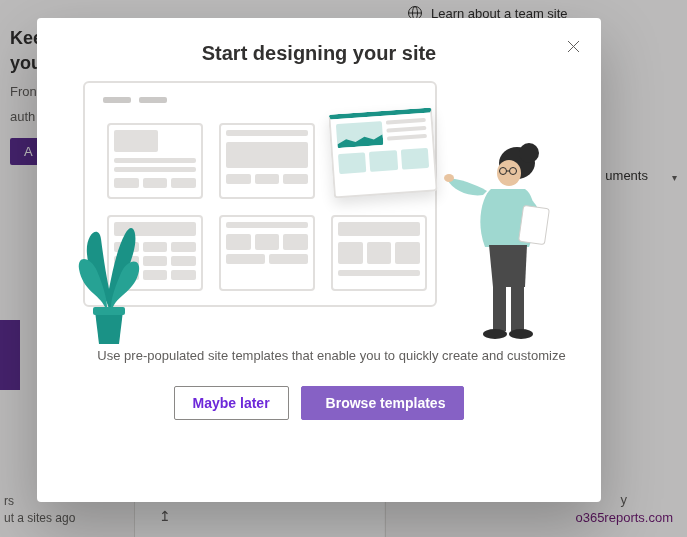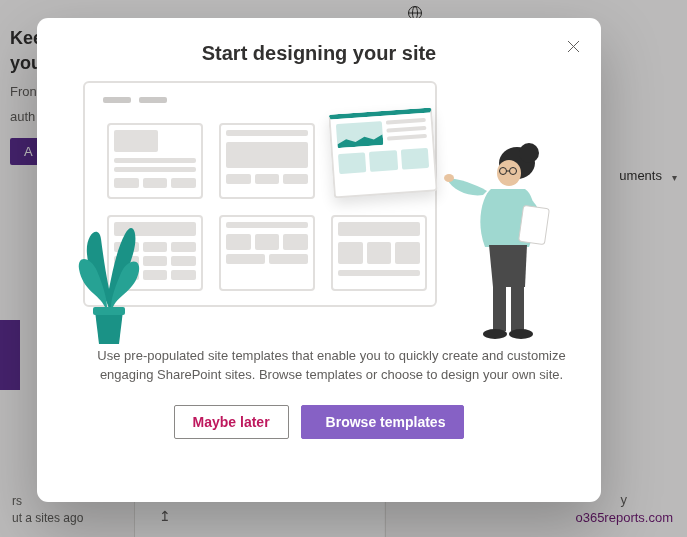--- a/index.html
+++ b/index.html
@@ -32,44 +32,44 @@
     .bg-left-purple {
       position:absolute; left:0; top:320px; width:20px; height:70px; background:#5c2e91;
     }
     .bg-top-link {
       position: absolute; left: 407px; top: 5px; font-size: 13px; color: #323130;
       display:flex; align-items:center; gap:8px;
     }
     .globe-icon { width:16px; height:16px; }
     .bg-docs {
       position:absolute; right:10px; top:168px; font-size:13px; color:#323130;
-      display:flex; align-items:flex-end; gap:10px;
+      display:flex; align-items:flex-end; gap:24px;
     }
     .chev { font-size:10px; color:#605e5c; }
     .bg-minute {
-      position:absolute; left:12px; bottom:10px; font-size:12px; color:#605e5c; line-height:1.4;
+      position:absolute; left:4px; bottom:10px; font-size:12px; color:#605e5c; line-height:1.4;
     }
     .bg-upload {
       position:absolute; left:134px; bottom:0; width:250px; height:44px;
       border:1px solid #e1dfdd; border-bottom:none; border-right:none; background:#fff;
       display:flex; align-items:center; padding-left:24px; gap:10px; font-size:13px; color:#323130;
     }
     .bg-upload-icon { font-size:14px; color:#605e5c; }
     .bg-divider-v { position:absolute; left:385px; top:445px; bottom:0; width:1px; background:#e1dfdd; }
     .bg-y { position:absolute; right:60px; bottom:30px; font-size:13px; color:#605e5c; }
     .watermark {
       position:absolute; right:14px; bottom:12px; font-size:13px; color:#701a75;
     }
     
     .overlay {
       position:absolute; inset:0; background:rgba(0,0,0,0.25);
     }
     .modal {
       position:absolute; left:37px; top:18px; width:564px; height:484px;
-      background:#fff; border-radius:11px; box-shadow:0 25px 60px rgba(0,0,0,0.25);
+      background:#fff; border-radius:4px; box-shadow:0 25px 60px rgba(0,0,0,0.25);
       padding: 22px 28px 24px 28px;
       display:flex; flex-direction:column; align-items:center;
     }
     .modal-close {
       position:absolute; right:14px; top:14px; width:28px; height:28px;
       display:flex; align-items:center; justify-content:center; cursor:pointer;
       color:#605e5c; background:none; border:none; font-size:15px;
     }
     .modal-title {
       font-size:20px; font-weight:600; color:#323130; margin-top:2px;
@@ -144,41 +144,42 @@
     .modal-note {
       margin-top:10px; font-size:13px; color:#323130; font-weight:600;
       display:flex; align-items:center; gap:6px;
     }
     .gear-mini { width:14px; height:14px; color:#605e5c;}
     .btn-row { display:flex; gap:12px; margin-top:20px;}
     .btn {
       font-size:14px; font-weight:600; padding:8px 18px; border-radius:2px; cursor:pointer;
       font-family:inherit;
     }
-    .btn-secondary { background:#fff; color:#be185d; border:1px solid #8a8886;}
+    .btn-secondary { background:#fff; color:#6d28d9; border:1px solid #8a8886;}
     .btn-primary { background:#8661c5; color:#fff; border:1px solid #8661c5;padding-left:24px;}
   </style>
 </head>
 <body>
 
 <div class="backdrop">
   <div class="bg-left">
     <div class="bg-heading">Kee</div>
     <div class="bg-heading">you</div>
     <div class="bg-sub">Fron</div>
     <div class="bg-sub">auth</div>
     <div class="bg-btn-purple">A</div>
   </div>
   <div class="bg-left-purple"></div>
   <div class="bg-top-link">
     <svg class="globe-icon" viewBox="0 0 16 16" fill="none" stroke="#323130" stroke-width="1">
         <circle cx="8" cy="8" r="6.5"></circle>
         <ellipse cx="8" cy="8" rx="2.5" ry="6.5"></ellipse>
         <line x1="1.5" y1="8" x2="14.5" y2="8"></line>
       </svg>
+    <span>Learn about a team site</span>
   </div>
   <div class="bg-docs">
     <span>uments</span>
     <span class="chev">▾</span>
   </div>
   <div class="bg-minute">
     <div>rs</div>
     <div>ut a sites ago</div>
   </div>
   <div class="bg-upload">
@@ -302,19 +303,18 @@
       <path d="M46 108 L 84 108 L 82 150 L 50 150 Z" fill="#4a4a4a"></path>
       <rect x="50" y="148" width="13" height="46" fill="#4a4a4a"></rect>
       <rect x="68" y="148" width="13" height="46" fill="#4a4a4a"></rect>
       <ellipse cx="52" cy="197" rx="12" ry="5" fill="#2b2b2b"></ellipse>
       <ellipse cx="78" cy="197" rx="12" ry="5" fill="#2b2b2b"></ellipse>
     </svg>
   </div>
 
   <div class="modal-desc">
     <div>Use pre-populated site templates that enable you to quickly create and customize</div>
-    <div>engaging SharePoint sites. Browse templates or choose to design your own site.</div>
   </div>
   <div class="btn-row">
     <button class="btn btn-secondary">Maybe later</button>
     <button class="btn btn-primary">Browse templates</button>
   </div>
 </div>
 
 </body></html>

